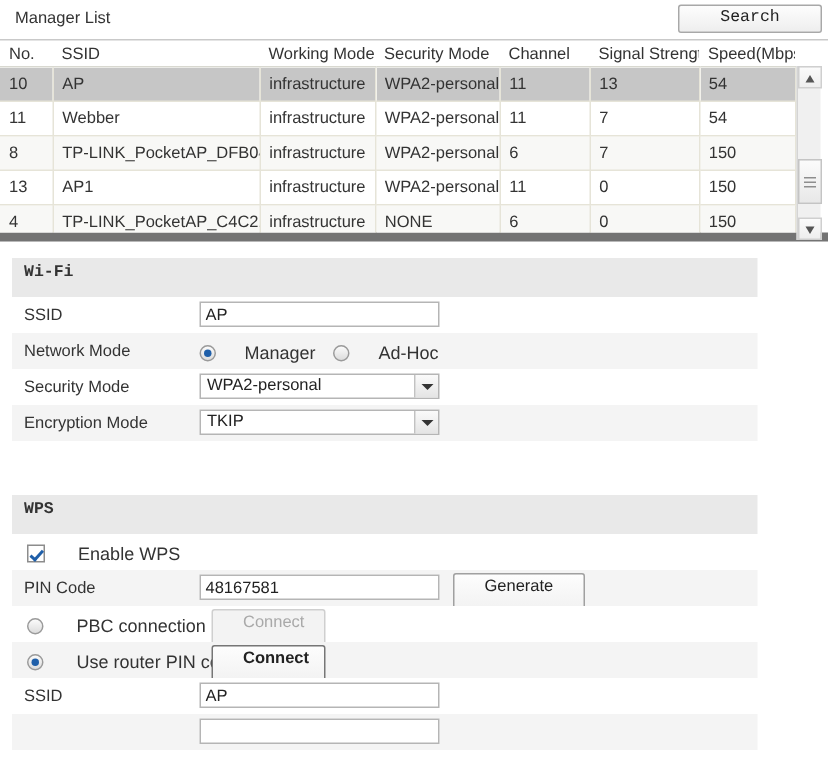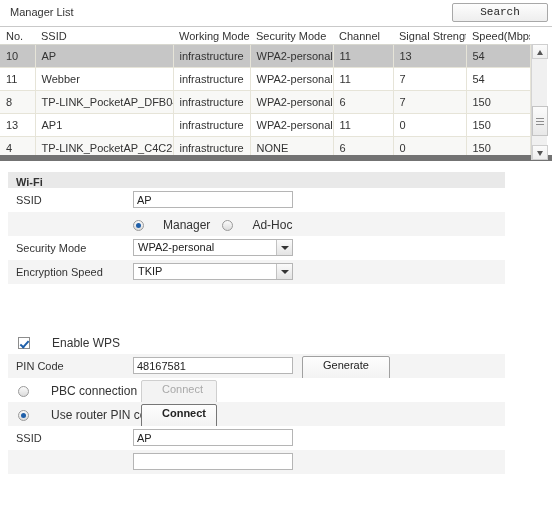--- a/index.html
+++ b/index.html
@@ -148,28 +148,29 @@
   .vs-thumb span:nth-child(2) { top: 14px; }
   .vs-thumb span:nth-child(3) { top: 17px; }
 
   
   .section {
     position: absolute;
     left: 8px;
     width: 497px;
   }
   .sect-head {
-    height: 16px;
+    height: 26px;
     line-height: 20px;
     background: #e9e9e9;
     font-weight: bold;
     font-size: 11px;
     color: #333333;
     padding-left: 8px;
     box-sizing: border-box;
+    font-family: Liberation Mono, monospace;
   }
   .row {
     position: relative;
     height: 24px;
     background: #ffffff;
   }
   .row.stripe { background: #f4f4f4; }
   .row .lbl {
     position: absolute;
     left: 8px; top: 0;
@@ -405,52 +406,54 @@
   <div class="sect-head">Wi-Fi</div>
 
   <div class="row">
     <span class="lbl">SSID</span>
     <span class="field">
       <input class="txt" type="text" value="AP" style="">
     </span>
   </div>
 
   <div class="row stripe">
+    <span class="lbl">Network Mode</span>
     <span class="field" style="top:6px;">
       <span class="radio on"></span><span class="radio-label">Manager</span><span class="radio"></span><span class="radio-label">Ad-Hoc</span>
     </span>
   </div>
 
   <div class="row">
     <span class="lbl">Security Mode</span>
     <span class="field">
       <div class="selbox">
         <span class="sv">WPA2-personal</span>
         <span class="arrowbtn">
             <i></i>
           </span>
       </div>
     </span>
   </div>
 
   <div class="row stripe">
-    <span class="lbl">Encryption Speed</span>
+    <span class="lbl">Encryption Mode</span>
     <span class="field">
       <div class="selbox">
         <span class="sv">TKIP</span>
         <span class="arrowbtn">
             <i></i>
           </span>
       </div>
     </span>
   </div>
 
 </div>
 
 <div class="section" style="top:330px;">
+  <div class="sect-head">WPS</div>
 
   <div class="row">
     <span style="position:absolute; left:10px; top:6px;">
       <span class="checkbox on"></span>
       <span class="radio-label">Enable WPS</span>
     </span>
   </div>
 
   <div class="row stripe">
     <span class="lbl">PIN Code</span>

